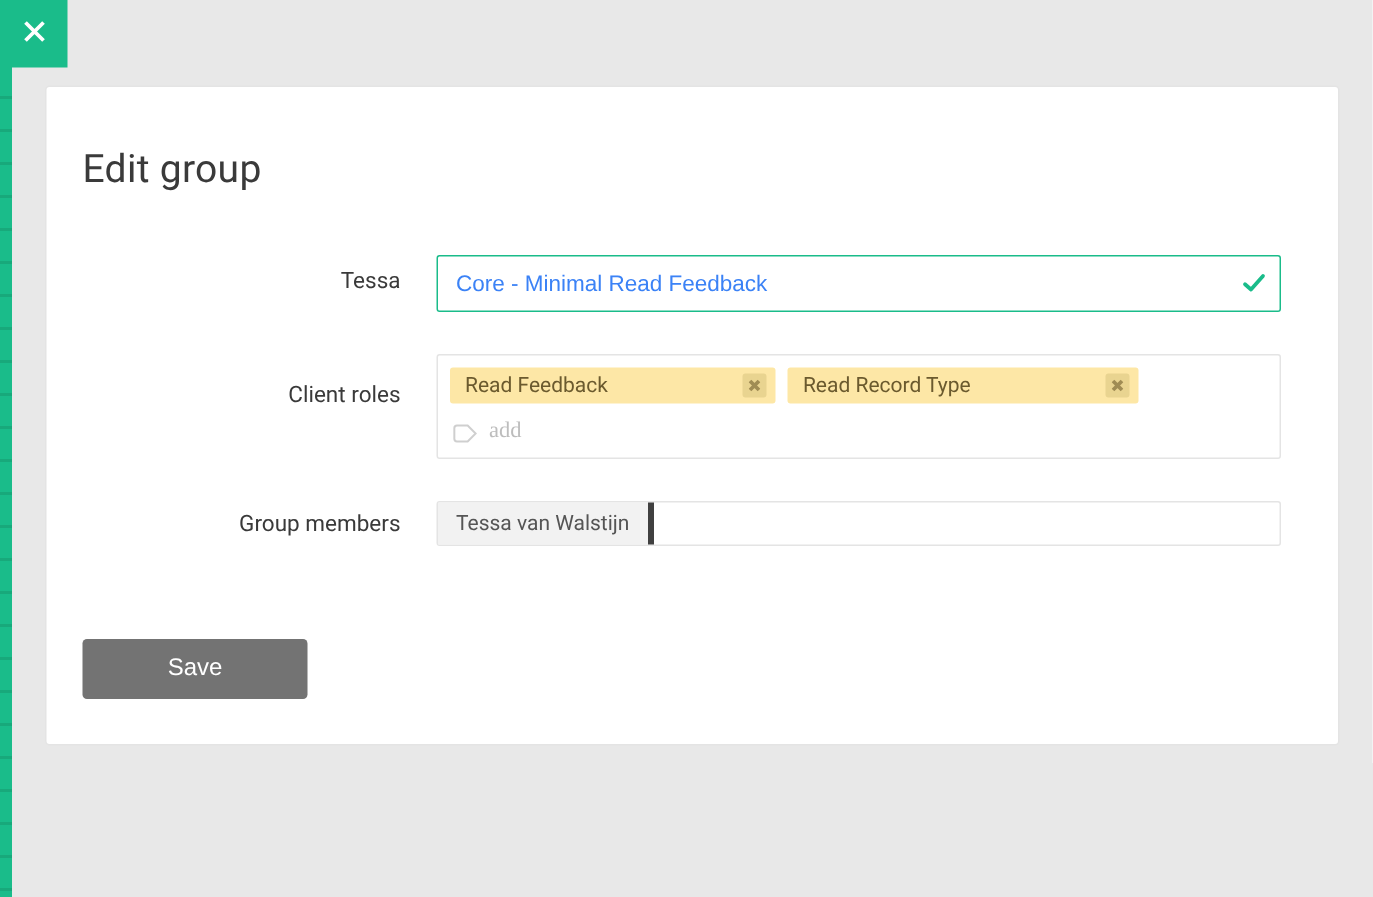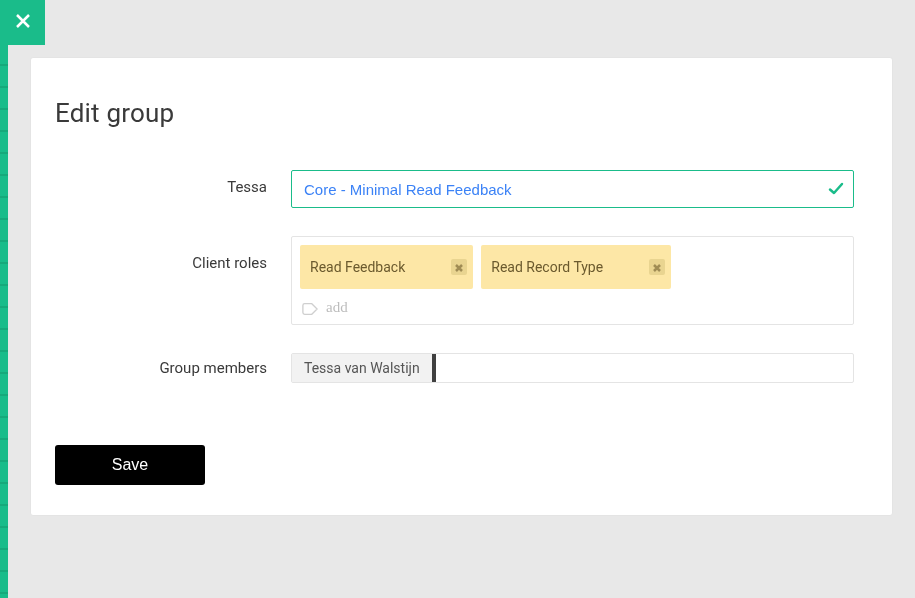--- a/index.html
+++ b/index.html
@@ -127,21 +127,22 @@
       margin-bottom: 8px;
     }
     .tag {
       display: inline-flex;
       align-items: center;
       background: #fde7a6;
       color: #6b5a2e;
       border-radius: 2px;
       padding: 4px 6px 4px 10px;
       font-size: 14px;
-      height: 44px;
+      height: 24px;
+      gap: 44px;
     }
     .tag-text {
       margin-right: 46px;
     }
     .tag-close {
       width: 16px;
       height: 16px;
       background: #e9d490;
       border-radius: 2px;
       display: inline-flex;
@@ -208,21 +209,21 @@
       flex: 1;
       padding: 0 8px;
       font-size: 14px;
       background: transparent;
     }
     .save-btn {
       margin-top: 34px;
       margin-left: 2px;
       width: 150px;
       height: 40px;
-      background: #000000;
+      background: #737373;
       border: none;
       border-radius: 3px;
       color: #fff;
       font-size: 16px;
       cursor: pointer;
     }
   </style>
 </head>
 <body>
 

